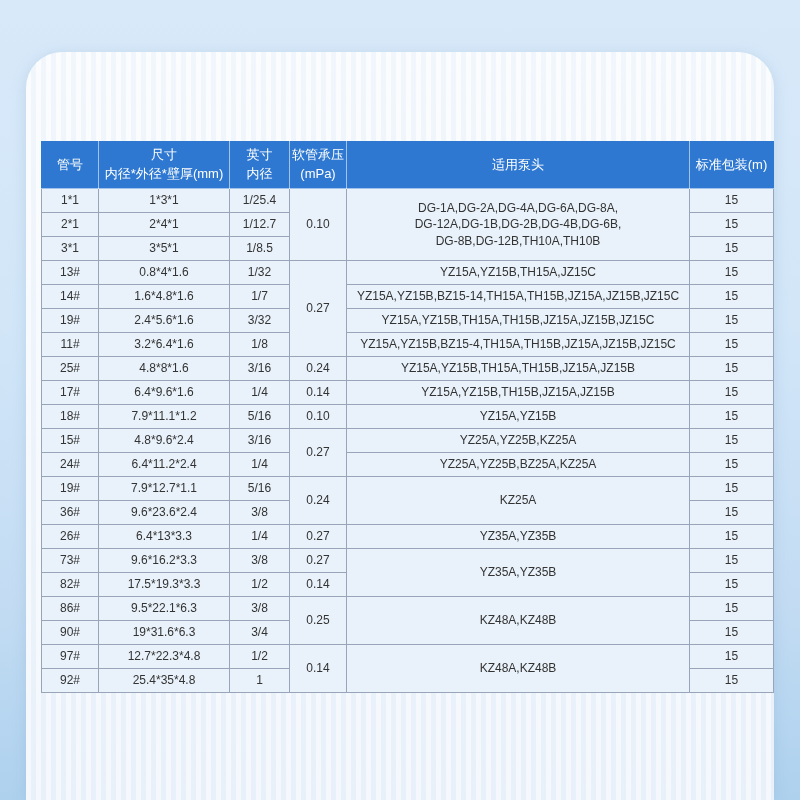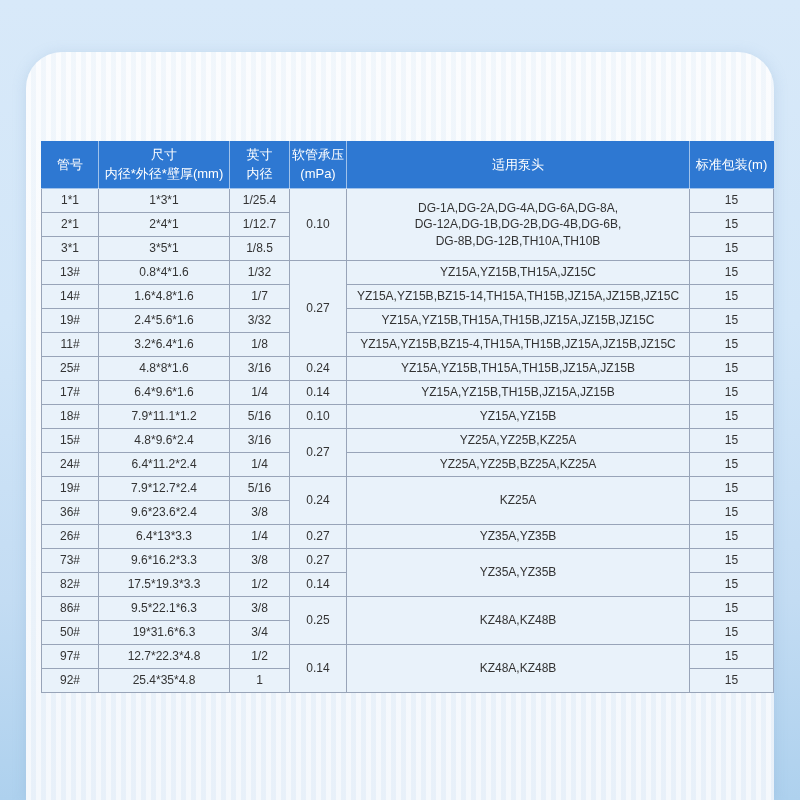--- a/index.html
+++ b/index.html
@@ -165,21 +165,21 @@
         </tr>
         <tr>
           <td>24#</td>
           <td>6.4*11.2*2.4</td>
           <td>1/4</td>
           <td>YZ25A,YZ25B,BZ25A,KZ25A</td>
           <td>15</td>
         </tr>
         <tr>
           <td>19#</td>
-          <td>7.9*12.7*2.4</td>
+          <td>7.9*12.7*1.1</td>
           <td>5/16</td>
           <td rowspan="2">0.24</td>
           <td rowspan="2">KZ25A</td>
           <td>15</td>
         </tr>
         <tr>
           <td>36#</td>
           <td>9.6*23.6*2.4</td>
           <td>3/8</td>
           <td>15</td>
@@ -209,21 +209,21 @@
         </tr>
         <tr>
           <td>86#</td>
           <td>9.5*22.1*6.3</td>
           <td>3/8</td>
           <td rowspan="2">0.25</td>
           <td rowspan="2">KZ48A,KZ48B</td>
           <td>15</td>
         </tr>
         <tr>
-          <td>50#</td>
+          <td>90#</td>
           <td>19*31.6*6.3</td>
           <td>3/4</td>
           <td>15</td>
         </tr>
         <tr>
           <td>97#</td>
           <td>12.7*22.3*4.8</td>
           <td>1/2</td>
           <td rowspan="2">0.14</td>
           <td rowspan="2">KZ48A,KZ48B</td>

